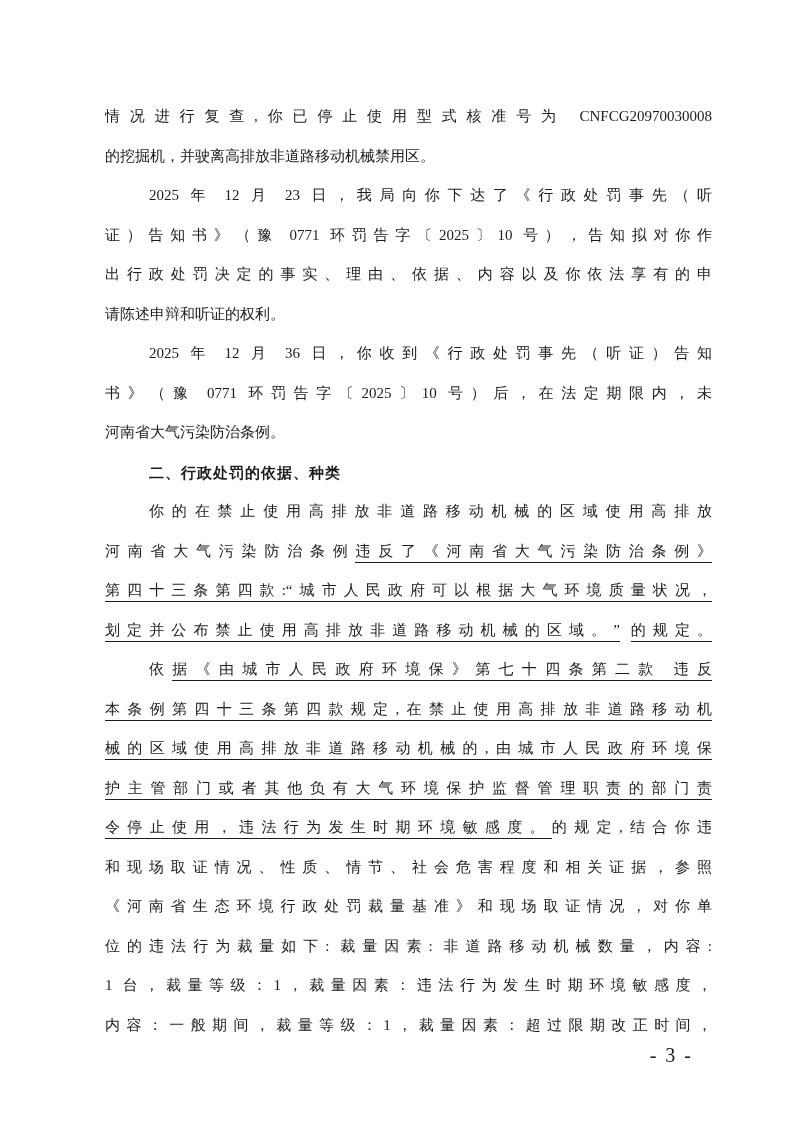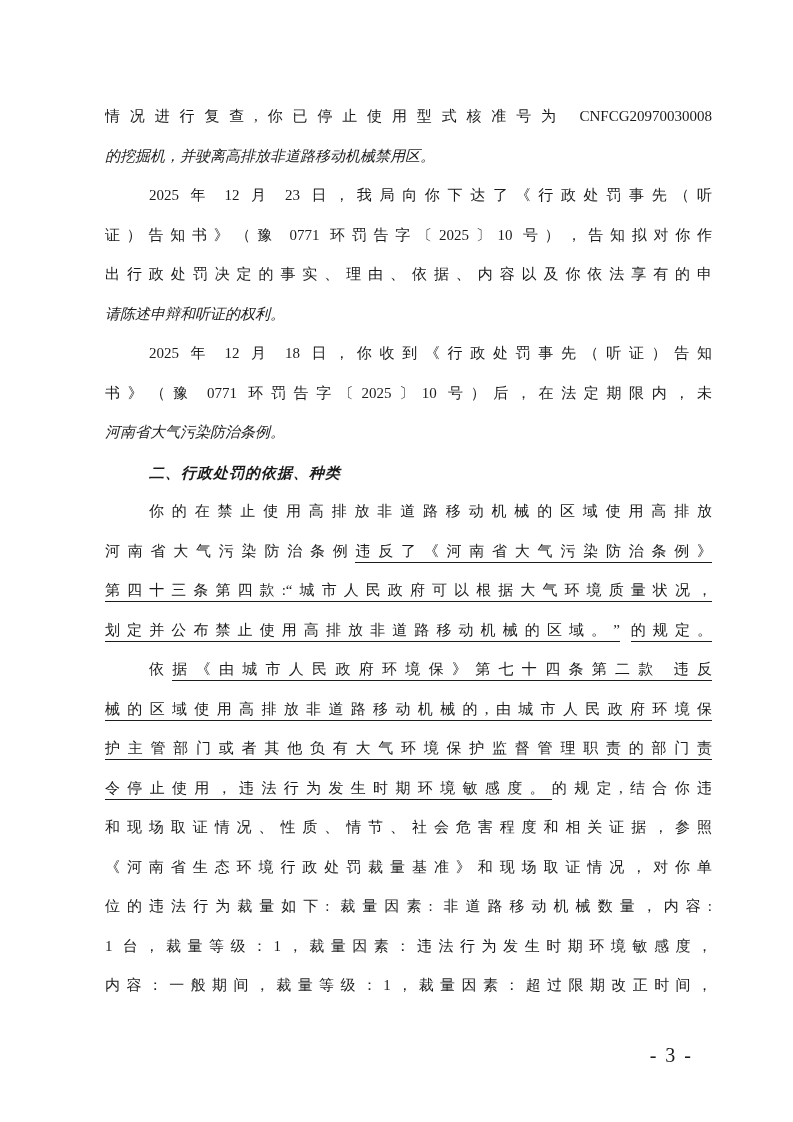--- a/index.html
+++ b/index.html
@@ -27,21 +27,20 @@
     font-size: 15px;
     line-height: 39.5px;
     height: 39.5px;
     text-align: justify;
     text-align-last: justify;
     overflow: hidden;
   }
   .line.end {
     text-align: right;
     text-align-last: left;
-    font-style: italic;
   }
   .line.indent {
     text-indent: 44px;
   }
   .line.heading {
     font-family: "Liberation Sans", "DejaVu Sans", sans-serif;
     font-weight: bold;
     letter-spacing: 1px;
   }
   .seg { text-decoration: none; }
@@ -63,29 +62,30 @@
 <body>
 
 <div class="page">
   <div class="text-block">
       <div class="line"><span class="seg">情况进行复查,你已停止使用型式核准号为 CNFCG20970030008</span></div>
       <div class="line end"><span class="seg">的挖掘机，并驶离高排放非道路移动机械禁用区。</span></div>
       <div class="line indent"><span class="seg">2025 年 12 月 23 日，我局向你下达了《行政处罚事先（听</span></div>
       <div class="line"><span class="seg">证）告知书》（豫 0771 环罚告字〔2025〕10 号），告知拟对你作</span></div>
       <div class="line"><span class="seg">出行政处罚决定的事实、理由、依据、内容以及你依法享有的申</span></div>
       <div class="line end"><span class="seg">请陈述申辩和听证的权利。</span></div>
-      <div class="line indent"><span class="seg">2025 年 12 月 18 日，你收到《行政处罚事先（听证）告知</span></div>
+      <div class="line indent"><span class="seg">2025 年 12 月 36 日，你收到《行政处罚事先（听证）告知</span></div>
       <div class="line"><span class="seg">书》（豫 0771 环罚告字〔2025〕10 号）后，在法定期限内，未</span></div>
       <div class="line end"><span class="seg">河南省大气污染防治条例。</span></div>
       <div class="line indent end heading"><span class="seg">二、行政处罚的依据、种类</span></div>
       <div class="line indent"><span class="seg">你的在禁止使用高排放非道路移动机械的区域使用高排放</span></div>
       <div class="line"><span class="seg">河南省大气污染防治条例</span><span class="seg u">违反了《河南省大气污染防治条例》</span></div>
       <div class="line"><span class="seg u">第四十三条第四款:“城市人民政府可以根据大气环境质量状况，</span></div>
       <div class="line"><span class="seg u">划定并公布禁止使用高排放非道路移动机械的区域。”</span><span class="seg"> </span><span class="seg u">的规定。</span></div>
       <div class="line indent"><span class="seg">依</span><span class="seg u">据《由城市人民政府环境保》第七十四条第二款 违反</span></div>
+      <div class="line"><span class="seg u">本条例第四十三条第四款规定,在禁止使用高排放非道路移动机</span></div>
       <div class="line"><span class="seg u">械的区域使用高排放非道路移动机械的,由城市人民政府环境保</span></div>
       <div class="line"><span class="seg u">护主管部门或者其他负有大气环境保护监督管理职责的部门责</span></div>
       <div class="line"><span class="seg u">令停止使用，违法行为发生时期环境敏感度。</span><span class="seg">的规定,结合你违</span></div>
       <div class="line"><span class="seg">和现场取证情况、性质、情节、社会危害程度和相关证据，参照</span></div>
       <div class="line"><span class="seg">《河南省生态环境行政处罚裁量基准》和现场取证情况，对你单</span></div>
       <div class="line"><span class="seg">位的违法行为裁量如下: 裁量因素: 非道路移动机械数量，内容:</span></div>
       <div class="line"><span class="seg">1 台，裁量等级：1，裁量因素：违法行为发生时期环境敏感度，</span></div>
       <div class="line"><span class="seg">内容：一般期间，裁量等级：1，裁量因素：超过限期改正时间，</span></div>
     </div>
   <div class="page-number">- 3 -</div>

